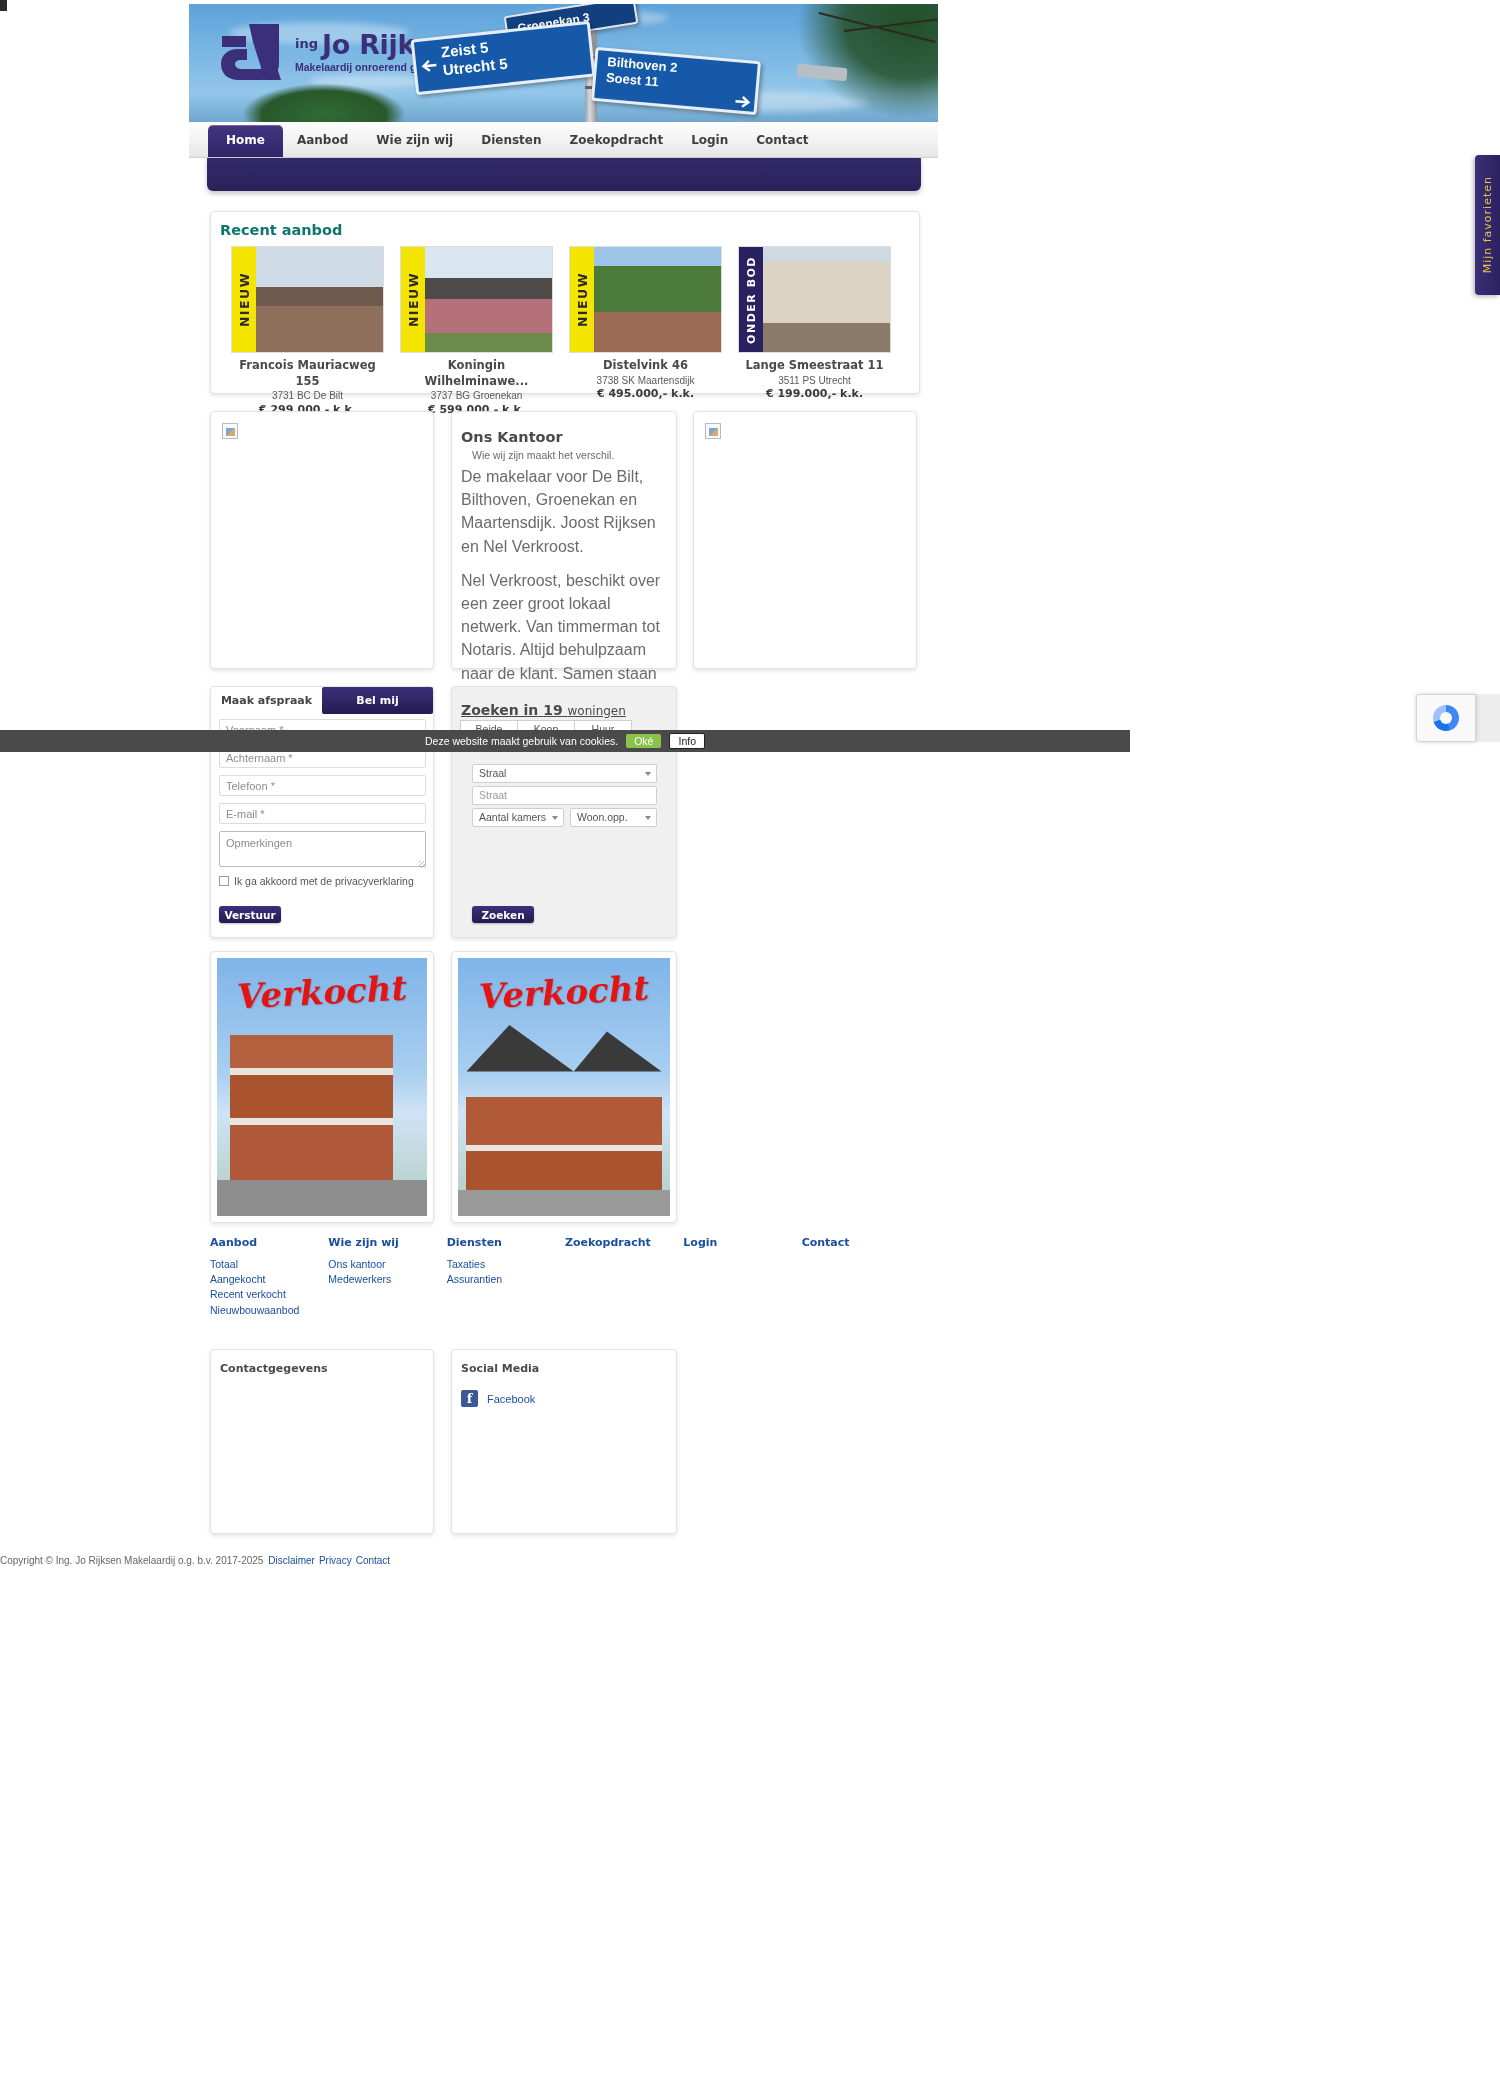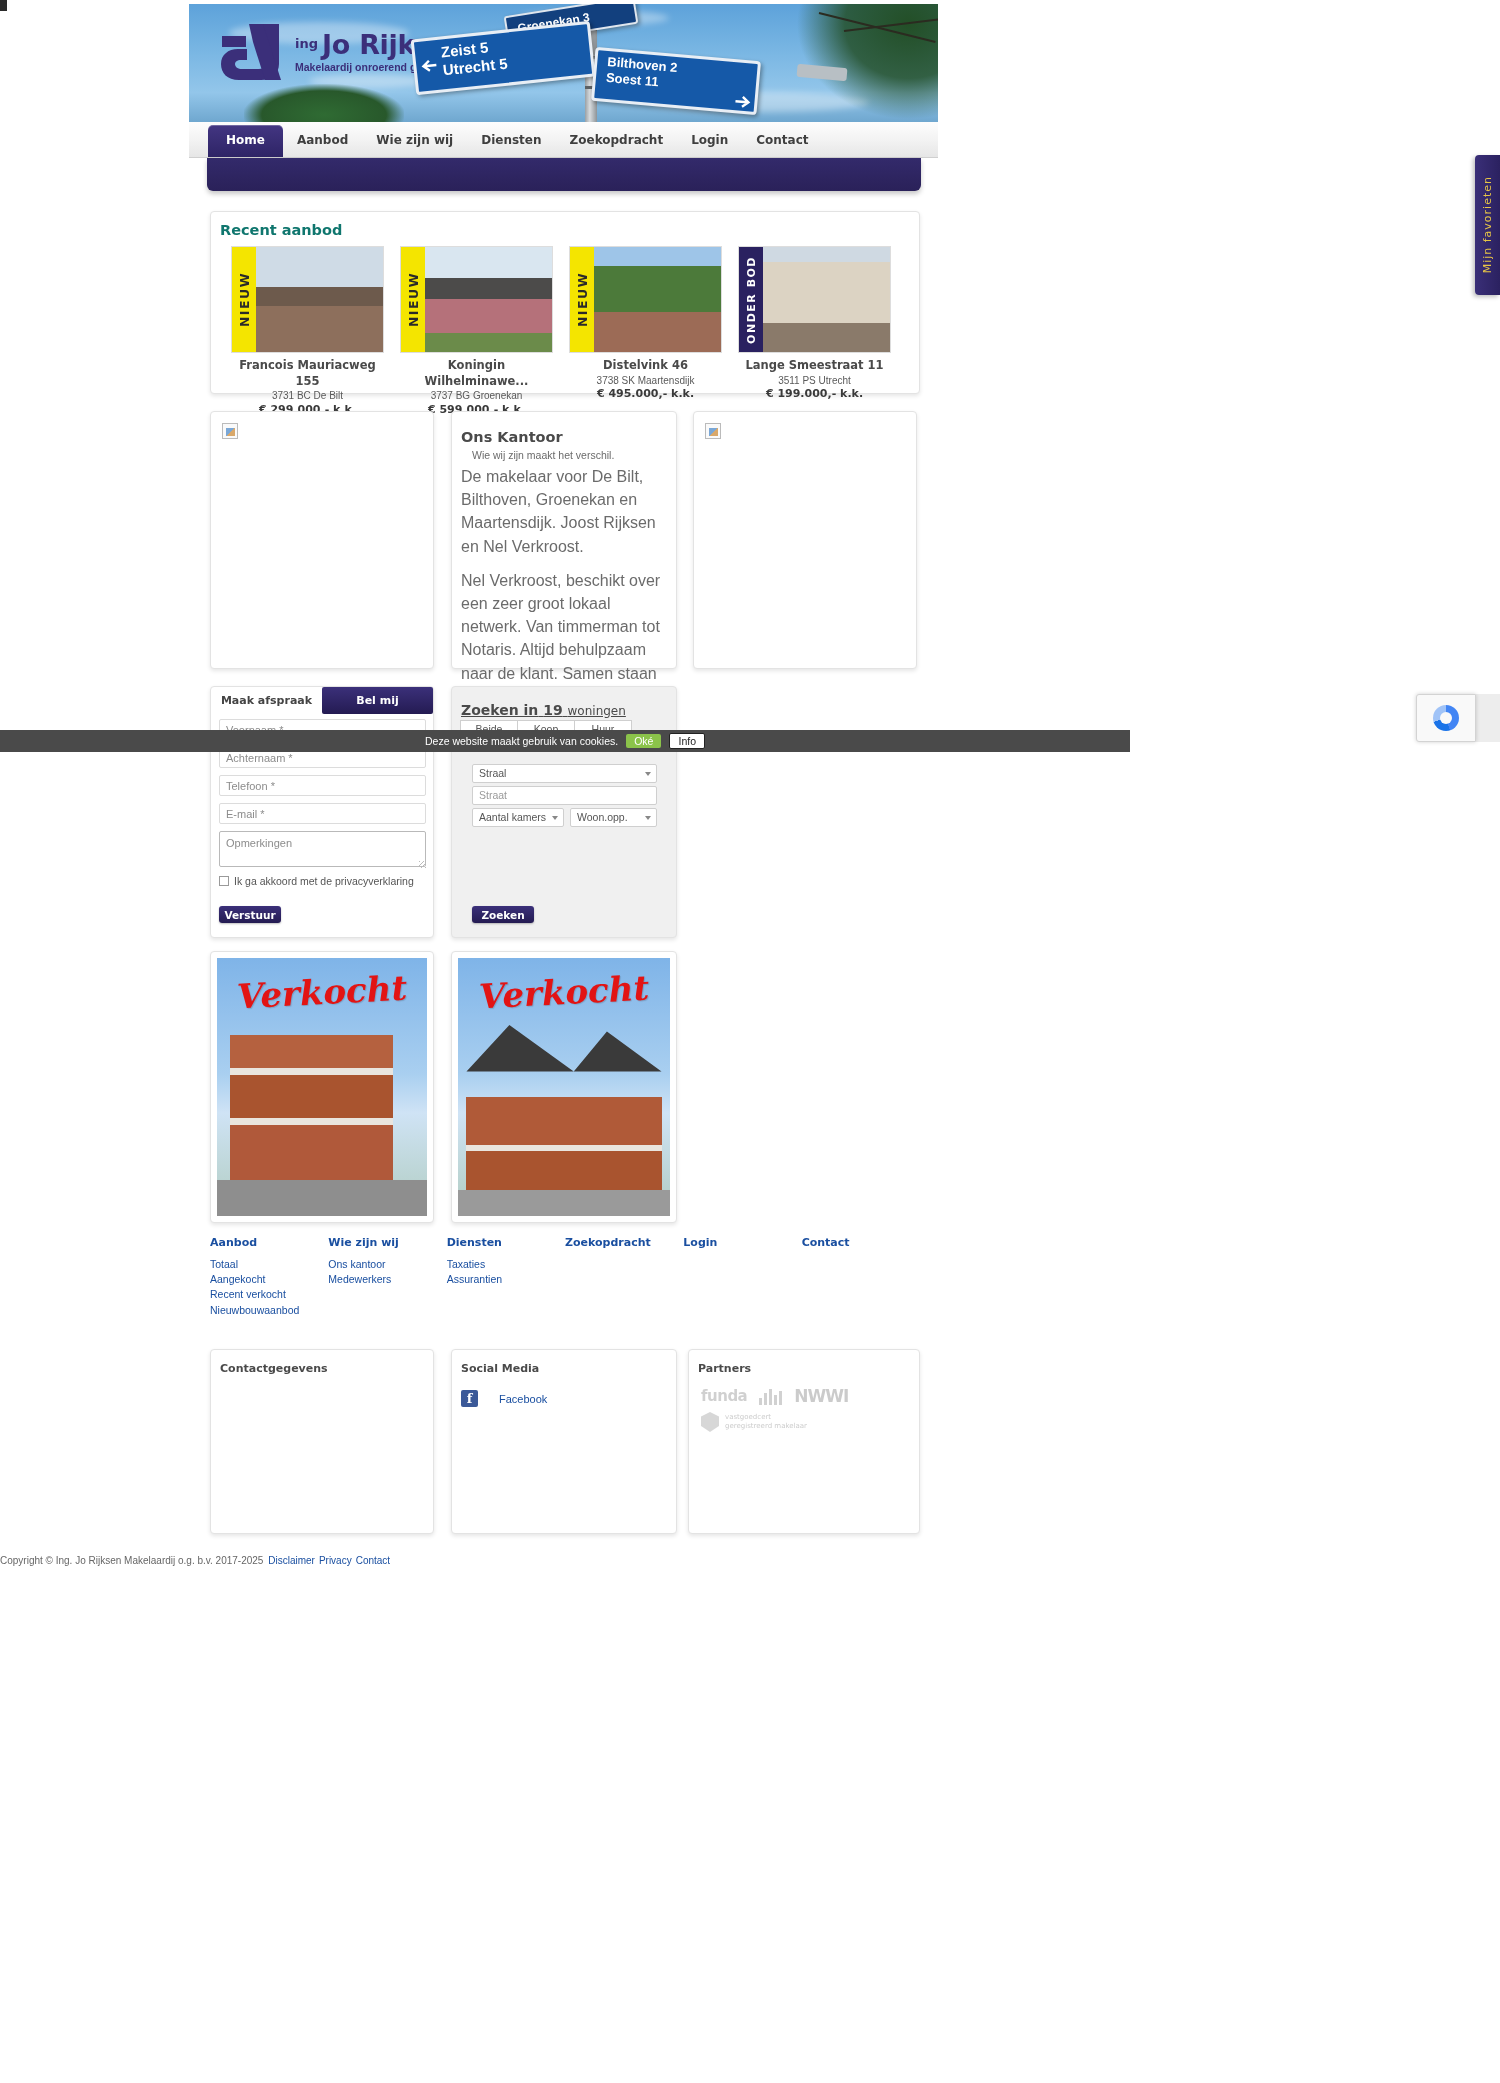--- a/index.html
+++ b/index.html
@@ -227,21 +227,21 @@
   .sm-link{ font-size:10.5px; color:#1a4fa0; line-height:1.45; display:block; text-decoration:none; }
 
   
   #contactgegevens{ left:210px; top:1349px; width:224px; height:185px; }
   #social{ left:451px; top:1349px; width:226px; height:185px; }
   #partners{ left:688px; top:1349px; width:232px; height:185px; }
   .bp-title{ position:absolute; left:9px; top:12px; font-size:11px; font-weight:bold; color:#4a4a4a; font-family:"DejaVu Sans", sans-serif; }
   .bp-body{ position:absolute; left:9px; top:38px; font-size:10.5px; color:#5a5a5a; line-height:1.45; }
   .tel-row{ display:flex; align-items:center; gap:5px; margin:2px 0; }
   .tel-ico{ color:#2b6fd1; font-size:10px; }
-  .lnk{ color:#1a4fa0; text-decoration:none;margin-left:12px; }
+  .lnk{ color:#1a4fa0; text-decoration:none; }
   .fb-row{ position:absolute; left:9px; top:40px; display:flex; align-items:center; gap:9px; }
   .fb-ico{ width:17px; height:17px; background:#3b5998; color:#fff; border-radius:2px;
      font-family:"DejaVu Serif", serif; font-weight:bold; font-size:13px;
      display:flex; align-items:center; justify-content:center; }
   .partner-logos{ position:absolute; left:12px; top:36px; width:200px; opacity:.45; }
   .pl-row{ display:flex; align-items:center; gap:12px; }
   .pl-funda{ font-family:"DejaVu Sans", sans-serif; font-weight:bold; font-size:15px; color:#999; letter-spacing:-.5px;}
   .pl-bars{ display:flex; align-items:flex-end; gap:2px; height:18px; }
   .pl-bars i{ width:3px; background:#9a9a9a; display:block; }
   .pl-nwwi{ font-family:"DejaVu Sans", sans-serif; font-weight:bold; font-size:17px; color:#8d8d8d; letter-spacing:-1px; }
@@ -532,43 +532,20 @@
   </div>
 
   <div class="panel" id="social">
     <div class="bp-title">Social Media</div>
     <div class="fb-row">
       <span class="fb-ico">f</span>
       <a class="lnk" href="#">Facebook</a>
     </div>
   </div>
 
-  <div class="panel" id="partners">
-    <div class="bp-title">Partners</div>
-    <div class="partner-logos">
-      <div class="pl-row">
-        <span class="pl-funda">funda</span>
-        <span class="pl-bars">
-          <i style="height:7px"></i>
-            <i style="height:12px"></i>
-            <i style="height:16px"></i>
-            <i style="height:10px"></i>
-            <i style="height:14px"></i>
-        </span>
-        <span class="pl-nwwi">NWWI</span>
-      </div>
-      <div class="pl-row2">
-        <span class="pl-crest"></span>
-        <span class="pl-sub">
-          <span>vastgoedcert</span><br>
-          <span>geregistreerd makelaar</span>
-        </span>
-      </div>
-    </div>
-  </div>
 
   <div class="copyright">
     <span>Copyright © Ing. Jo Rijksen Makelaardij o.g. b.v. 2017-2025</span>
     <a href="#">Disclaimer</a><a href="#">Privacy</a><a href="#">Contact</a>
   </div>
 
   <div class="rc-shadow"></div>
   <div class="recaptcha">
     <div class="rc-mark"></div>
   </div>

